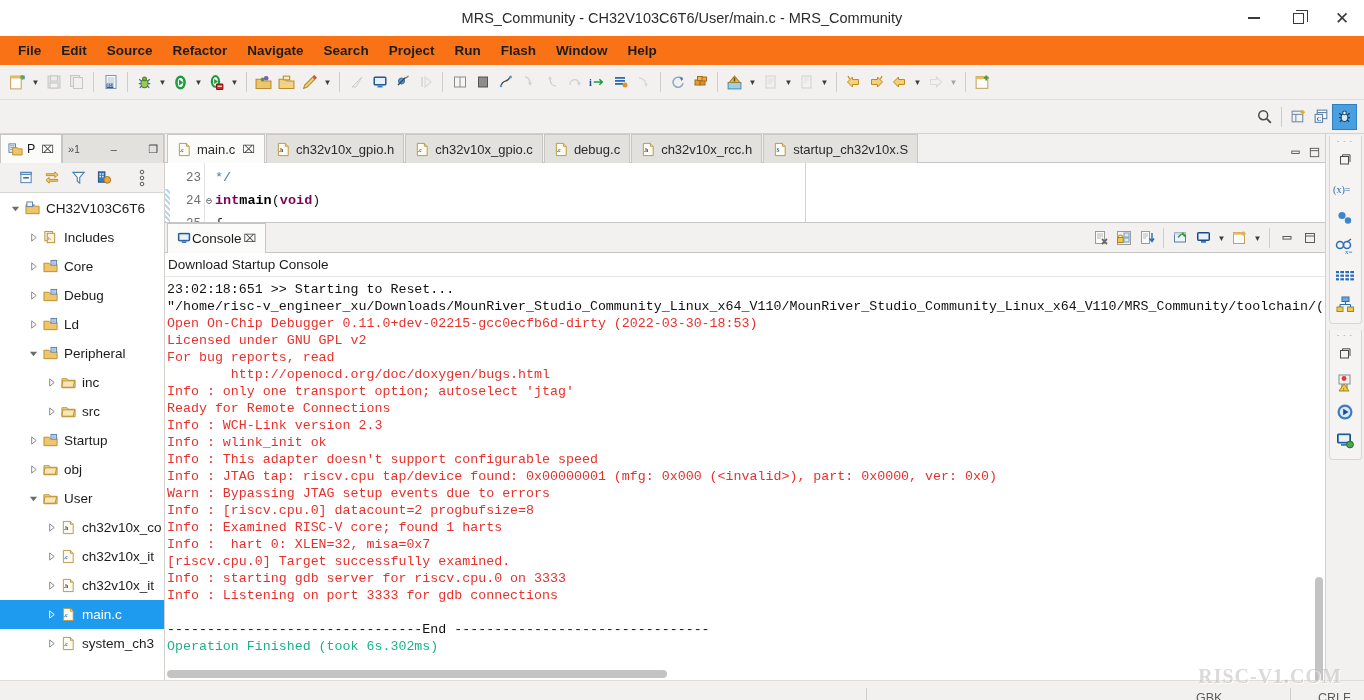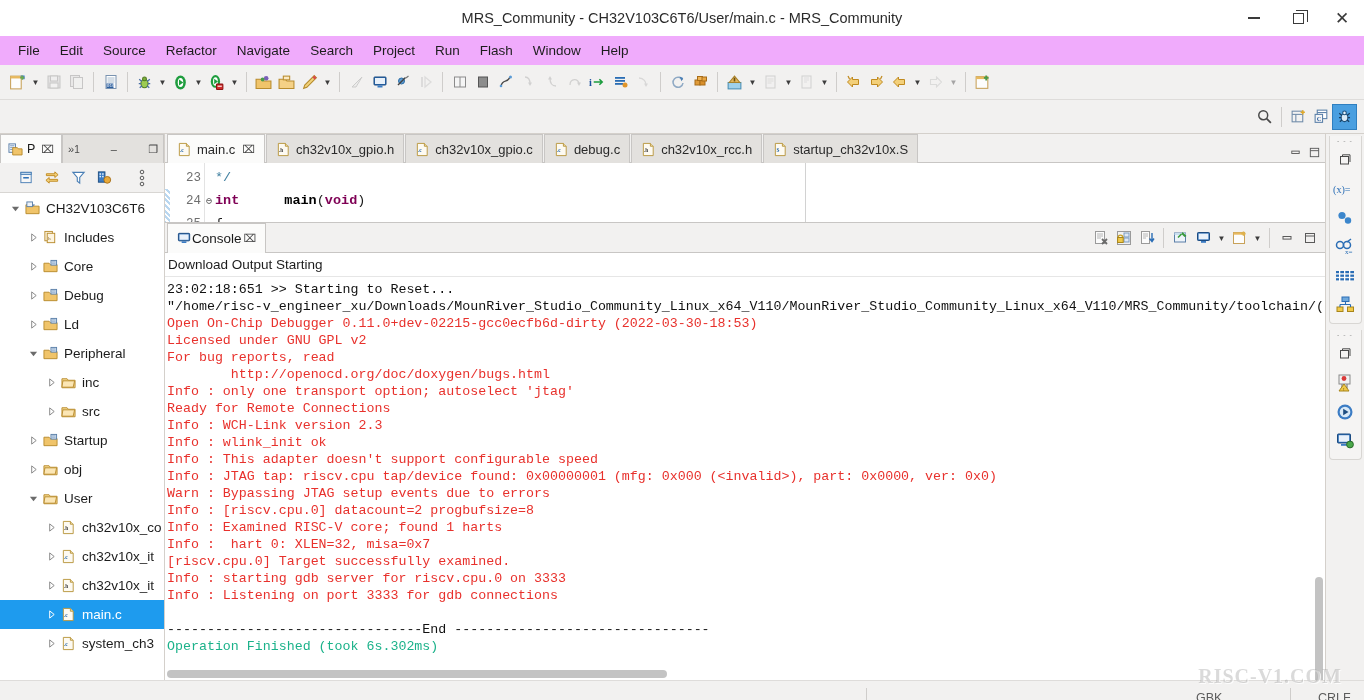--- a/index.html
+++ b/index.html
@@ -19,21 +19,21 @@
   #titlebar .title { font-size:14.5px; color:#2b2b2b; }
   #winbtns { position:absolute; right:0; top:0; height:36px; display:flex; align-items:center; }
   #winbtns .wb {
     width:44px; height:36px; display:flex; align-items:center; justify-content:center;
     color:#3a3a3a; font-size:15px;
   }
   .glyph-min { display:block; width:12px; height:1.5px; background:#3a3a3a; }
   .glyph-max { display:block; width:11px; height:11px; border:1.5px solid #3a3a3a; position:relative; }
   .glyph-max:after { content:""; position:absolute; left:2px; top:-4px; width:11px; height:11px; border:1.5px solid #3a3a3a; border-bottom:none; border-left:none; }
   
-  #menubar { height:29px; background:#f0abfc; display:flex; align-items:center; padding-left:8px; }
+  #menubar { height:29px; background:#f97316; display:flex; align-items:center; padding-left:8px;font-weight:bold; }
   #menubar .mi { padding:4px 10px; font-size:13.5px; color:#1d1d1d; cursor:default; }
   
   #toolbar {
     height:35px; background:#f2f1f0; display:flex; align-items:center;
     padding-left:6px; border-bottom:1px solid #dedcda;
   }
   #toolbar2 {
     height:34px; background:#f2f1f0; display:flex; align-items:center;
     justify-content:flex-end; padding-right:8px; border-bottom:1px solid #d4d0cb;
   }
@@ -91,21 +91,21 @@
   .tabclose { font-size:11px; color:#444; margin-left:2px; }
   #ed-wincontrols { position:absolute; right:4px; bottom:4px; display:flex; gap:6px; z-index:4;}
   #editor { height:60px; background:#ffffff; border-bottom:1px solid #c8c6c4; position:relative; overflow:hidden; display:flex;}
   #gutter { width:40px; background:#ffffff; border-right:1px solid #e3e3e3; font-family:"Liberation Mono", monospace; font-size:12.5px; color:#6e6e6e; padding-top:3px; }
   #gutter .ln { height:23px; display:flex; align-items:center; justify-content:flex-end; padding-right:3px; position:relative;}
   .fold { position:absolute; right:-10px; width:10px; text-align:center; color:#555; font-size:10px;}
   #codearea { flex:1; font-family:"Liberation Mono", monospace; font-size:13.5px; padding-top:3px; position:relative;}
   #codearea .cl { height:23px; display:flex; align-items:center; padding-left:10px; white-space:pre; }
   .k-kw { color:#7f0055; font-weight:bold; }
   .k-cm { color:#3f7f9f; }
-  .k-pl { color:#000000; font-weight:bold;margin-left:45px;}
+  .k-pl { color:#000000; font-weight:bold;}
   #ed-vrule { position:absolute; left:600px; top:0; bottom:0; width:1px; background:#d2d2d2;}
   .changebar { position:absolute; left:0; width:5px; background:repeating-linear-gradient(45deg,#b9d7f0,#b9d7f0 2px,#ffffff 2px,#ffffff 4px); }
   
   #console { flex:1; display:flex; flex-direction:column; background:#f2f1f0; min-height:0; }
   #cs-tabs { height:30px; display:flex; align-items:flex-end; background:#f2f1f0; position:relative; padding-left:2px; }
   #cs-tabs:after { content:""; position:absolute; left:0; right:0; bottom:0; height:1px; background:#c8c6c4; }
   .cs-tab {
     height:30px; display:flex; align-items:center; gap:0; padding:0 9px;
     font-size:13.5px; background:#fbfbfa; border:1px solid #c8c6c4; border-bottom:none;
     z-index:2; position:relative;
@@ -912,21 +912,21 @@
               </svg>
           </div>
           <div class="tbi">
             <svg width="14" height="14" viewBox="0 0 14 14">
                 <rect x="2.5" y="2.5" width="9" height="9" fill="none" stroke="#5a5a5a"></rect>
                 <line x1="2.5" y1="5" x2="11.5" y2="5" stroke="#5a5a5a"></line>
               </svg>
           </div>
         </div>
       </div>
-      <div id="cs-label">Download Output Starting</div>
+      <div id="cs-label">Download Startup Console</div>
       <div id="cs-body">
         <div class="line c-black">23:02:18:651 &gt;&gt; Starting to Reset...</div>
           <div class="line c-black">"/home/risc-v_engineer_xu/Downloads/MounRiver_Studio_Community_Linux_x64_V110/MounRiver_Studio_Community_Linux_x64_V110/MRS_Community/toolchain/(</div>
           <div class="line c-red">Open On-Chip Debugger 0.11.0+dev-02215-gcc0ecfb6d-dirty (2022-03-30-18:53)</div>
           <div class="line c-red">Licensed under GNU GPL v2</div>
           <div class="line c-red">For bug reports, read</div>
           <div class="line c-red">        http://openocd.org/doc/doxygen/bugs.html</div>
           <div class="line c-red">Info : only one transport option; autoselect 'jtag'</div>
           <div class="line c-red">Ready for Remote Connections</div>
           <div class="line c-red">Info : WCH-Link version 2.3</div>

